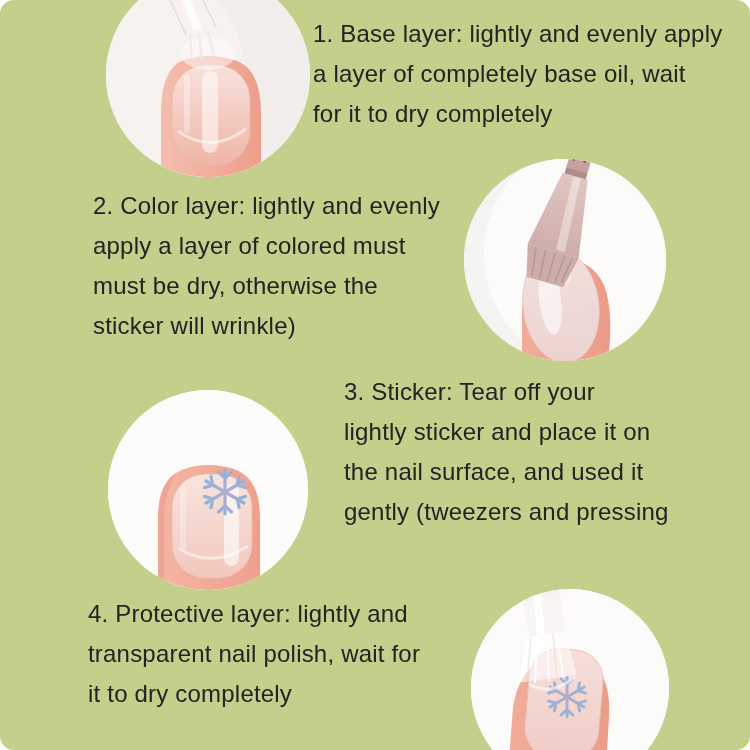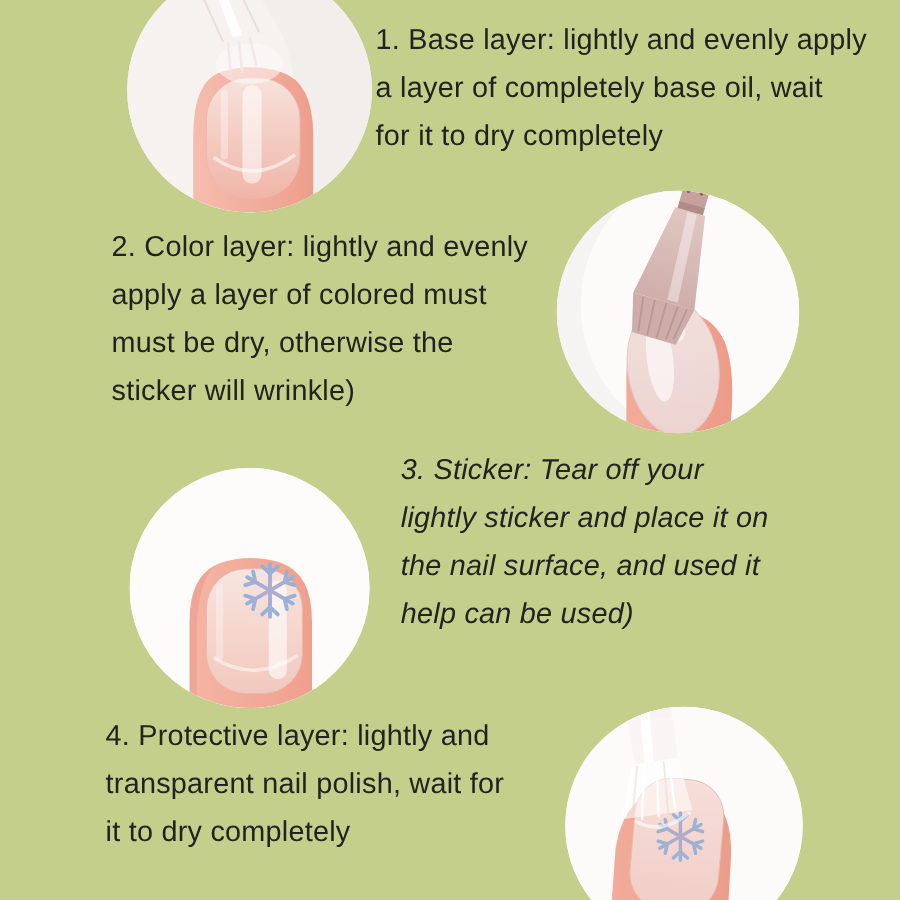--- a/index.html
+++ b/index.html
@@ -1,20 +1,21 @@
 <!DOCTYPE html>
 <html><head>
 <meta charset="utf-8">
 <style>
   html,body{margin:0;padding:0;}
   .canvas{
     position:relative;
     width:750px;height:750px;
     overflow:hidden;
     font-family:"Liberation Sans", sans-serif;
+    border-radius:14px;
   }
   .photo{
     position:absolute;
     border-radius:50%;
     overflow:hidden;
   }
   .photo svg{display:block;width:100%;height:100%;}
   .step-text{
     position:absolute;
     font-size:24px;
@@ -24,21 +25,21 @@
   }
   .step-text .line{white-space:nowrap;}
   
   .c1{left:106px;top:-27px;width:204px;height:204px;background:#f2eeeb;}
   .c2{left:464px;top:159px;width:202px;height:202px;background:#f8f6f5;}
   .c3{left:108px;top:390px;width:200px;height:200px;background:#fdfcfb;}
   .c4{left:471px;top:589px;width:198px;height:198px;background:#fcfbfa;}
   
   .t1{left:313px;top:14px;}
   .t2{left:93px;top:186px;}
-  .t3{left:334px;top:372px;font-style:italic;}
+  .t3{left:344px;top:372px;}
   .t4{left:88px;top:594px;}
 </style>
 </head>
 <body>
 
 <div class="canvas" id="canvas" style="background: rgb(197, 207, 140); color: rgb(34, 34, 32);">
 
   <div class="photo c1">
     <svg viewBox="0 0 204 204" xmlns="http://www.w3.org/2000/svg">
       <defs>
@@ -162,21 +163,21 @@
           <path d="M0,0 L0,-22 M0,-14 L-6.5,-20 M0,-14 L6.5,-20" transform="rotate(300)"></path>
         </g>
       </g>
     </svg>
   </div>
 
   <div class="step-text t3">
     <div class="line">3. Sticker: Tear off your</div>
     <div class="line">lightly sticker and place it on</div>
     <div class="line">the nail surface, and used it</div>
-    <div class="line">help can be used)</div>
+    <div class="line">gently (tweezers and pressing</div>
   </div>
 
   <div class="step-text t4">
     <div class="line">4. Protective layer: lightly and</div>
     <div class="line">transparent nail polish, wait for</div>
     <div class="line">it to dry completely</div>
   </div>
 
   <div class="photo c4">
     <svg viewBox="0 0 198 198" xmlns="http://www.w3.org/2000/svg">

